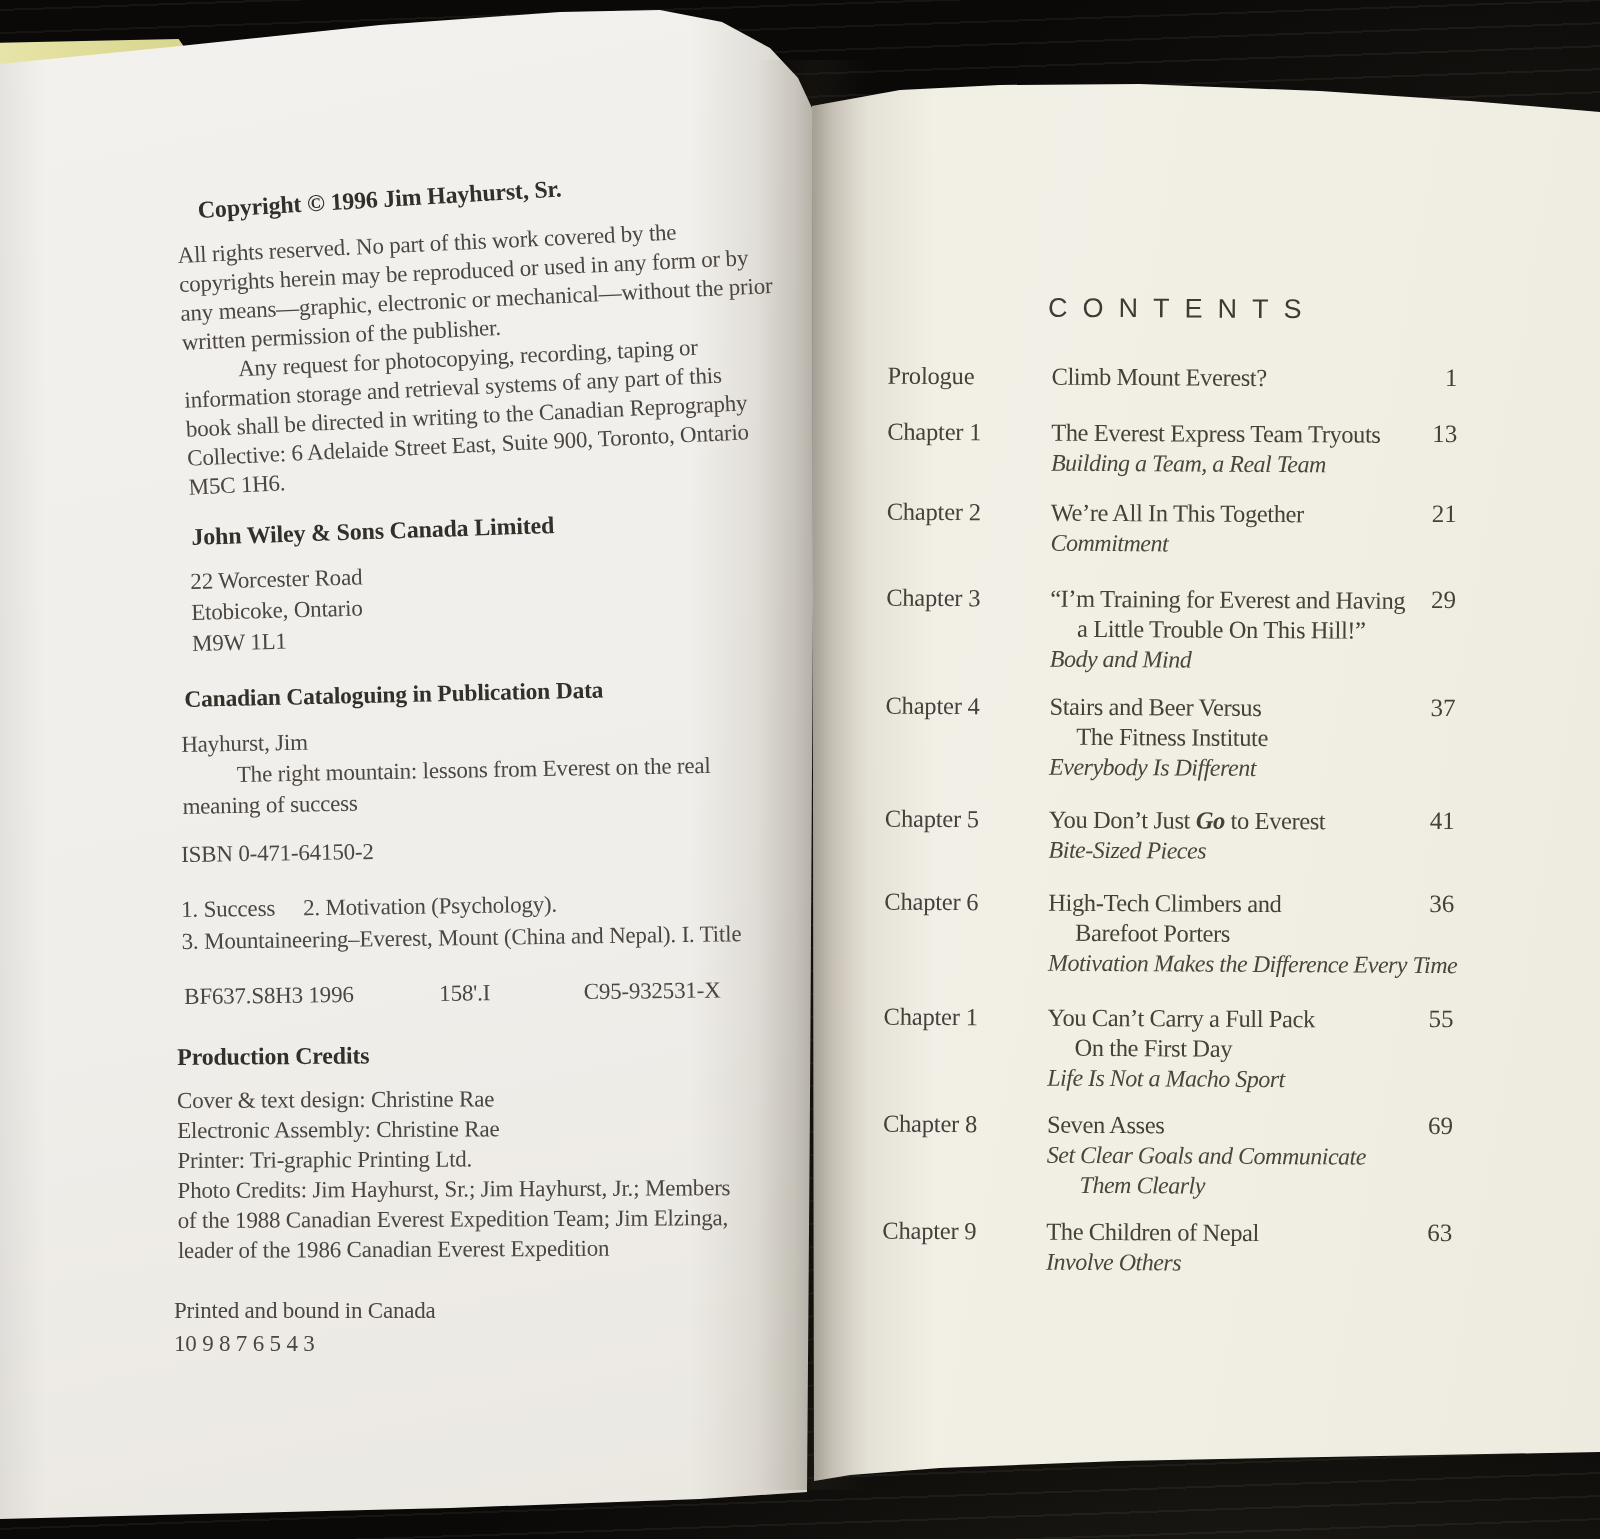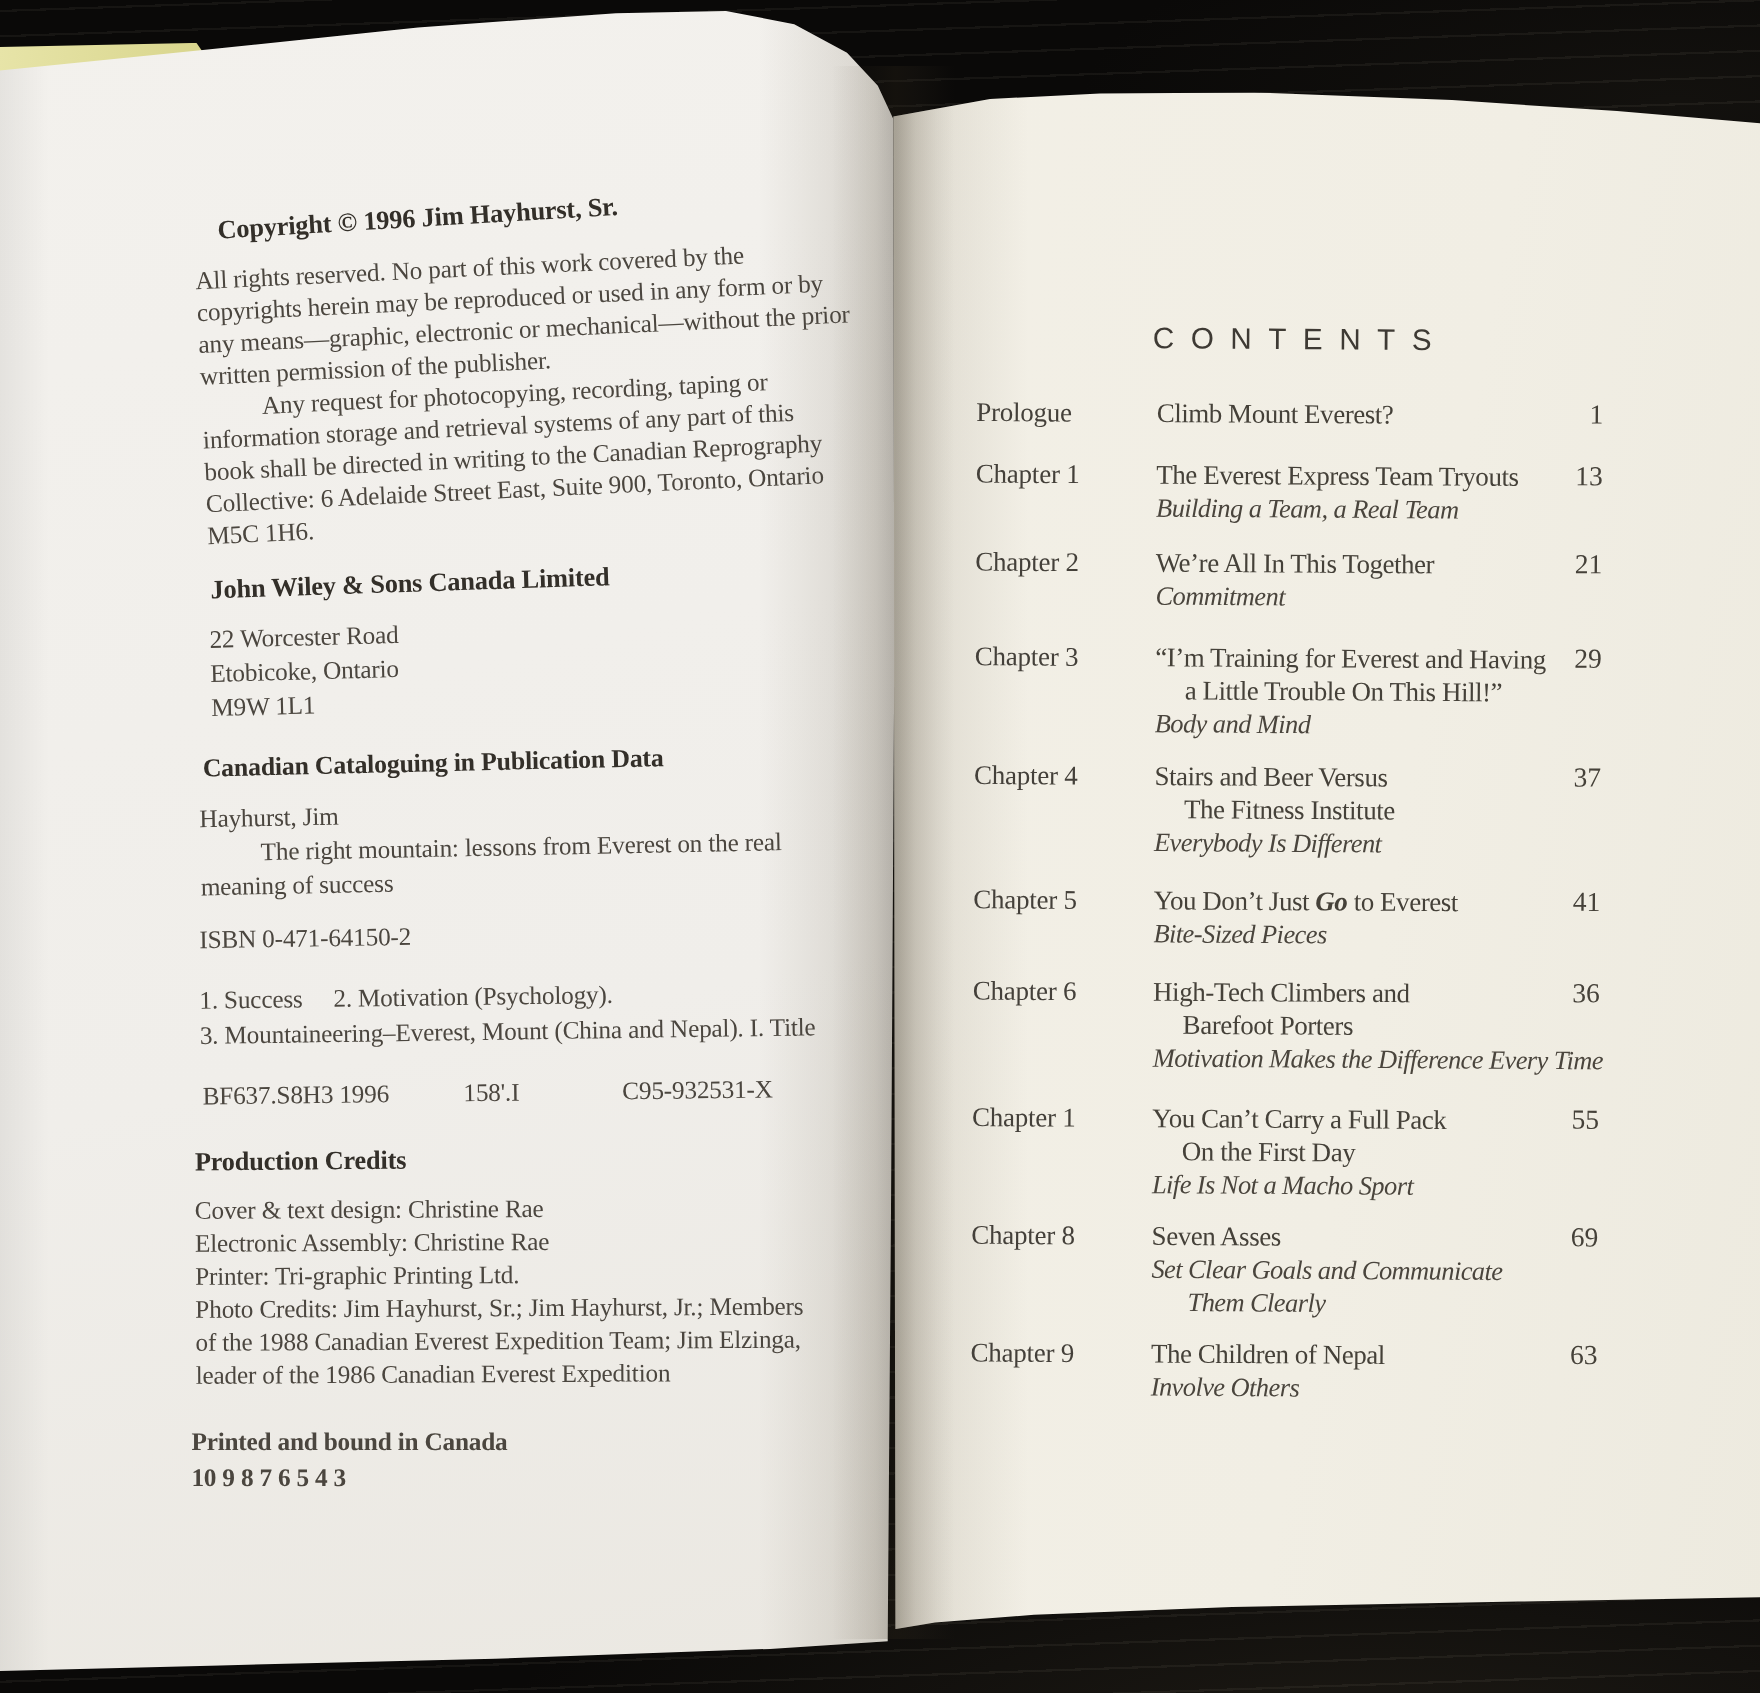--- a/index.html
+++ b/index.html
@@ -41,25 +41,25 @@
                rgba(50,42,28,0.26) 52%, rgba(70,60,45,0.13) 68%, rgba(40,33,22,0) 100%); }
 
   
   .t { position:absolute; white-space:nowrap; transform-origin:0 0; color:#4b463f;
        font-size:23px; letter-spacing:-0.2px; }
   .b { font-weight:bold; color:#332f29; font-size:24px; }
   .lh29 > div { line-height:29px; }
   .lh30 > div { line-height:30px; }
   .lh31 > div { line-height:31px; }
   .lh32 > div { line-height:32px; }
-  .lh33 > div { line-height:33px;font-weight:bold; }
+  .lh33 > div { line-height:33px; }
   .ind { padding-left:55px; }
 
   .catnum span { display:inline-block; }
-  .catnum .c2 { margin-left:62px; }
+  .catnum .c2 { margin-left:80px; }
   .catnum .c3 { margin-left:88px; }
   .sub2gap { margin-left:28px; }
 
   
   .toc-wrap { position:absolute; inset:0; transform:rotate(0.35deg); transform-origin:1100px 300px; }
   .contents-heading { position:absolute; left:1048px; top:293px;
       font-family:"Liberation Sans",sans-serif; font-size:27px; letter-spacing:15px; color:#3e3a34; }
   .toc-row { position:absolute; left:888px; width:572px; white-space:nowrap; }
   .toc-label { position:absolute; left:0; top:1px; font-size:24.5px;
                color:#44403a; letter-spacing:-0.2px; }

